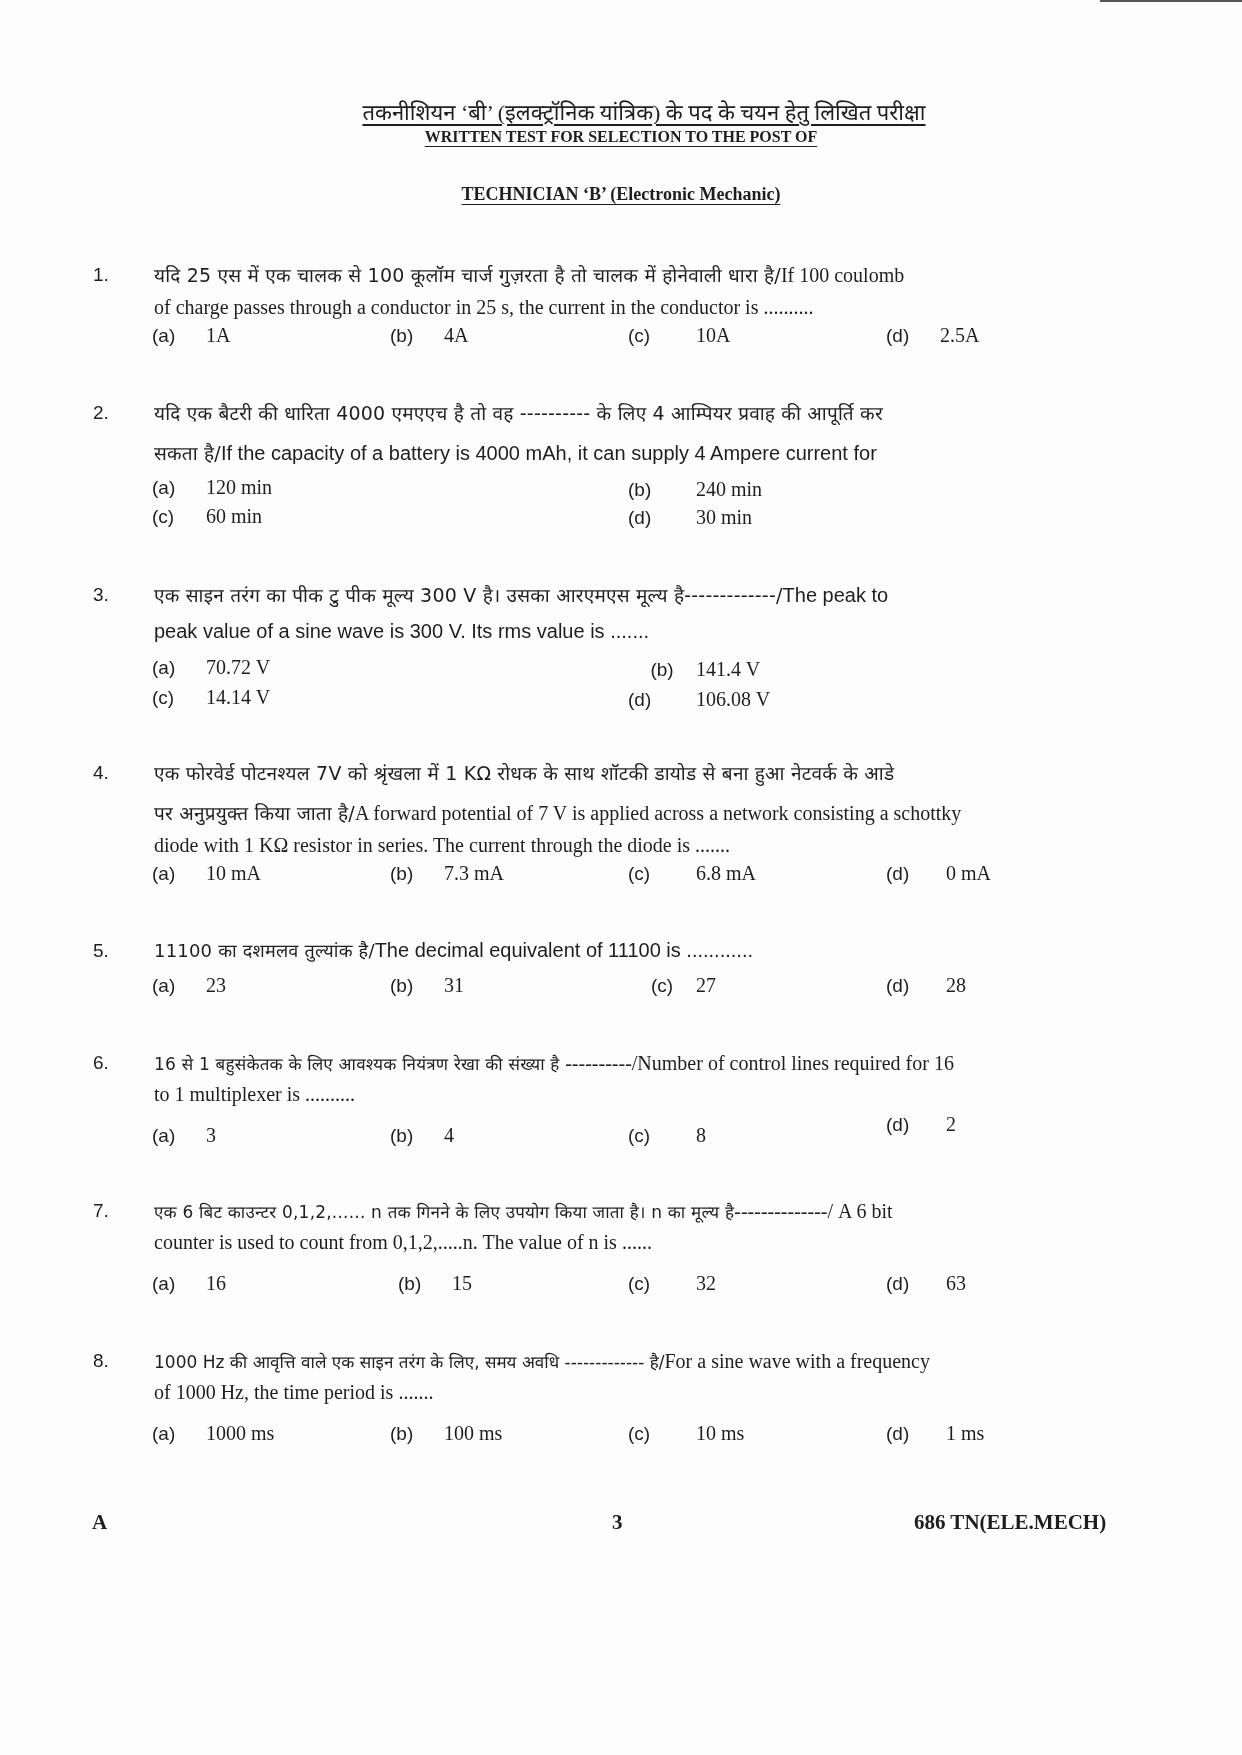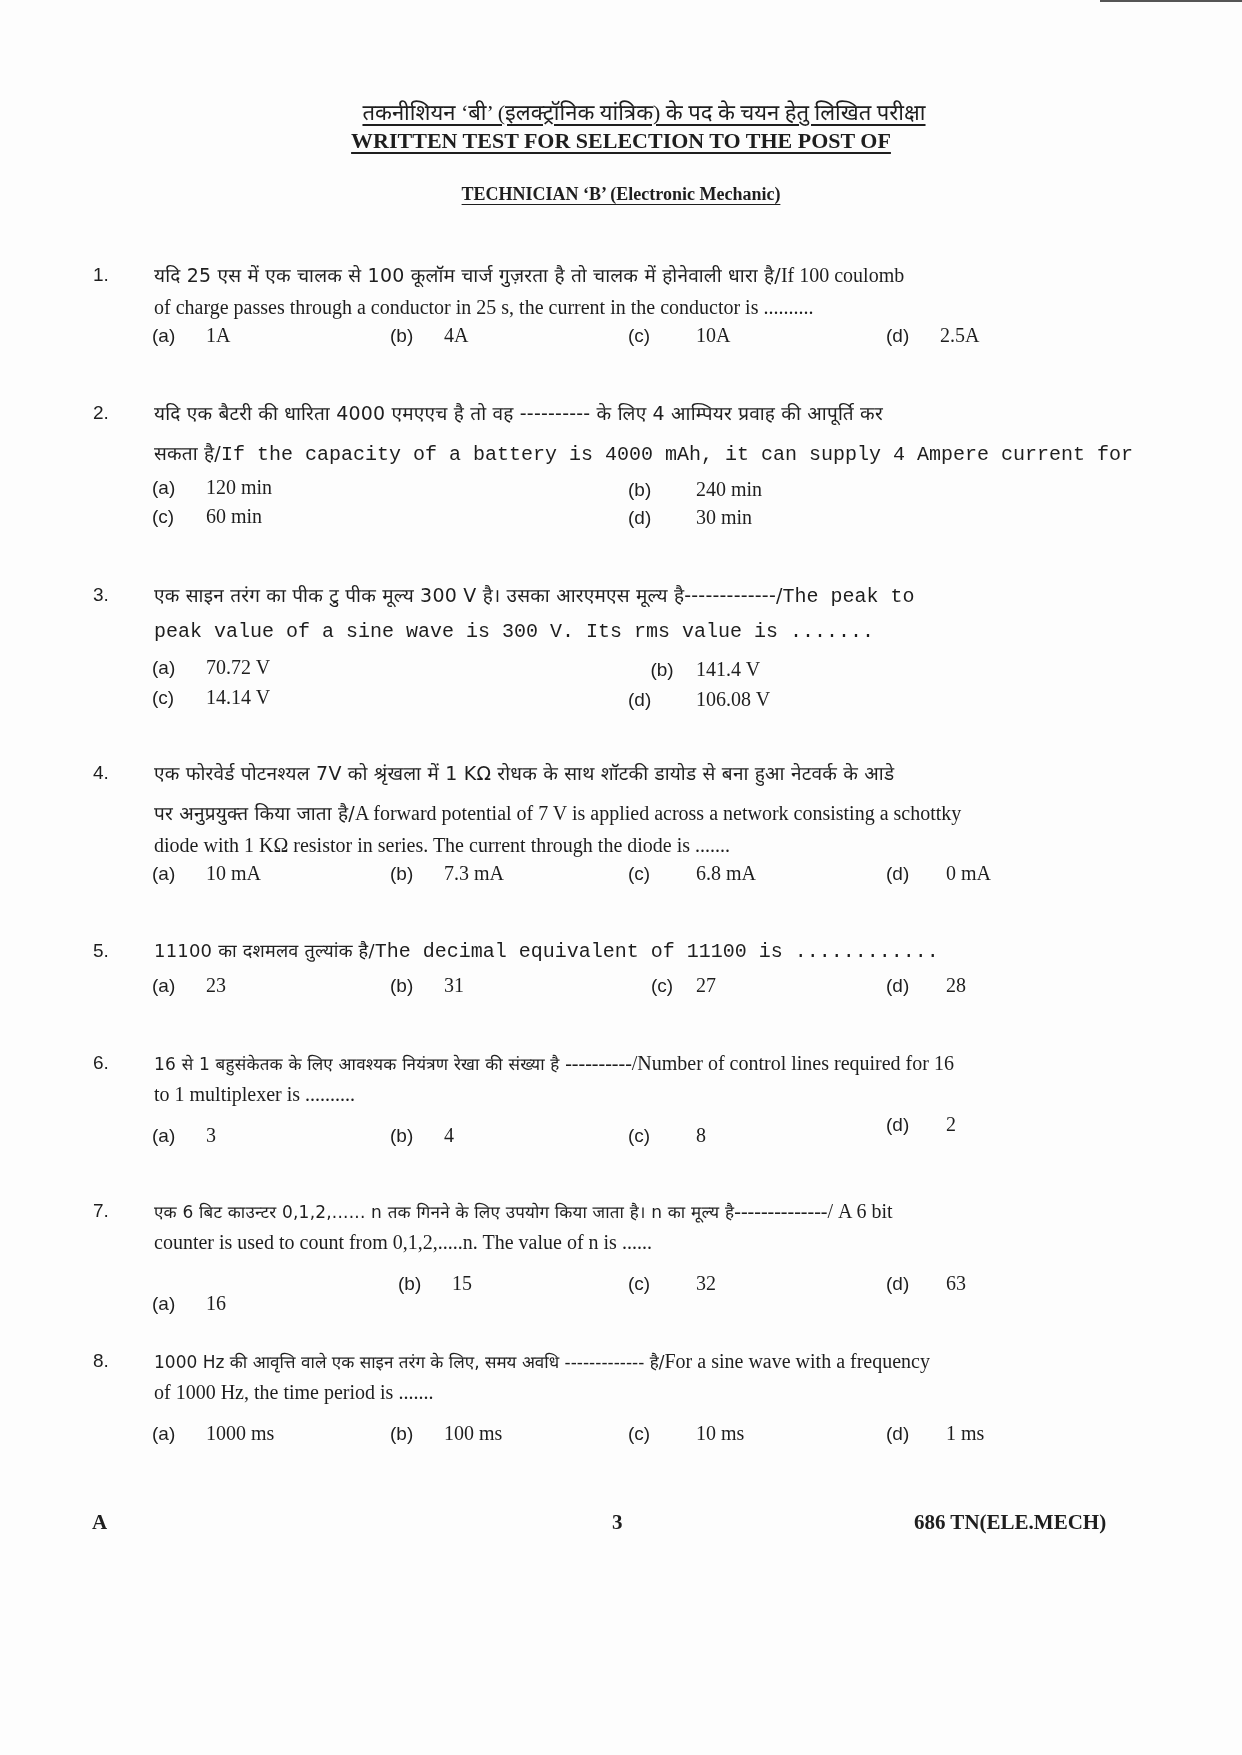--- a/index.html
+++ b/index.html
@@ -12,33 +12,33 @@
     font-family: "Liberation Serif", serif;
   }
   .topline {
     position: absolute; left: 1100px; top: 0; width: 142px; height: 2px; background: #555;
   }
   .header { position: absolute; left: 0; width: 1242px; text-align: center; }
   .h-hindi {
     top: 96px; font-family: Liberation Serif, serif; font-size: 22px;
     text-decoration: underline; text-underline-offset: 4px; padding-left: 23px;
   }
-  .h-en1 { top: 128px; font-weight: bold; font-size: 22px; text-decoration: underline; text-underline-offset: 4px; }
+  .h-en1 { top: 128px; font-weight: bold; font-size: 16px; text-decoration: underline; text-underline-offset: 4px; }
   .h-en2 { top: 184px; font-weight: bold; font-size: 18px; text-decoration: underline; text-underline-offset: 4px; }
   .q { position: absolute; left: 0; width: 1242px; }
   .qnum {
     position: absolute; left: 93px;
     font-family: "Liberation Sans", sans-serif; font-size: 19px;
   }
   .qline {
     position: absolute; left: 154px; white-space: nowrap;
   }
   .hi { font-family: "DejaVu Sans", sans-serif; font-size: 19px; letter-spacing: 0.2px; }
   .en { font-family: "Liberation Serif", serif; font-size: 20px; }
-  .ensans { font-family: Liberation Mono, monospace; font-size: 20px; }
+  .ensans { font-family: Liberation Sans, sans-serif; font-size: 20px; }
   .opt { position: absolute; white-space: nowrap; }
   .opt .lbl { font-family: "Liberation Sans", sans-serif; font-size: 19px; display: inline-block; width: 54px; }
   .opt .val { font-family: "Liberation Serif", serif; font-size: 20px; }
   .footer { position: absolute; top: 1510px; font-weight: bold; font-size: 21px; }
 </style>
 </head>
 <body>
 
 <div class="topline"></div>
 
@@ -117,21 +117,21 @@
   <div class="opt" style="left:628px; top:72px;"><span class="lbl" style="width:68px">(c)</span><span class="val">8</span></div>
   <div class="opt" style="left:886px; top:61px;"><span class="lbl" style="width:60px">(d)</span><span class="val">2</span></div>
 </div>
 
 <div class="q" style="top:1200px;">
   <span class="qnum" style="top:0;">7.</span>
   <div class="qline" style="top:0;">
     <span class="hi" style="font-size:17px">एक 6 बिट काउन्टर 0,1,2,...... n तक गिनने के लिए उपयोग किया जाता है। n का मूल्य है</span><span class="en">--------------/  A 6 bit</span>
   </div>
   <div class="qline en" style="top:31px;">counter is used to count from 0,1,2,.....n.  The value of n is ......</div>
-  <div class="opt" style="left:152px; top:72px;margin-top:20px;"><span class="lbl">(a)</span><span class="val">16</span></div>
+  <div class="opt" style="left:152px; top:72px;"><span class="lbl">(a)</span><span class="val">16</span></div>
   <div class="opt" style="left:390px; top:72px;margin-left:8px;"><span class="lbl">(b)</span><span class="val">15</span></div>
   <div class="opt" style="left:628px; top:72px;"><span class="lbl" style="width:68px">(c)</span><span class="val">32</span></div>
   <div class="opt" style="left:886px; top:72px;"><span class="lbl" style="width:60px">(d)</span><span class="val">63</span></div>
 </div>
 
 <div class="q" style="top:1350px;">
   <span class="qnum" style="top:0;">8.</span>
   <div class="qline" style="top:0;">
     <span class="en" style="font-family:'DejaVu Sans',sans-serif;font-size:17px">1000 Hz  की आवृत्ति वाले एक साइन तरंग के लिए, समय अवधि ------------- है/</span><span class="en">For a sine wave with a frequency</span>
   </div>

